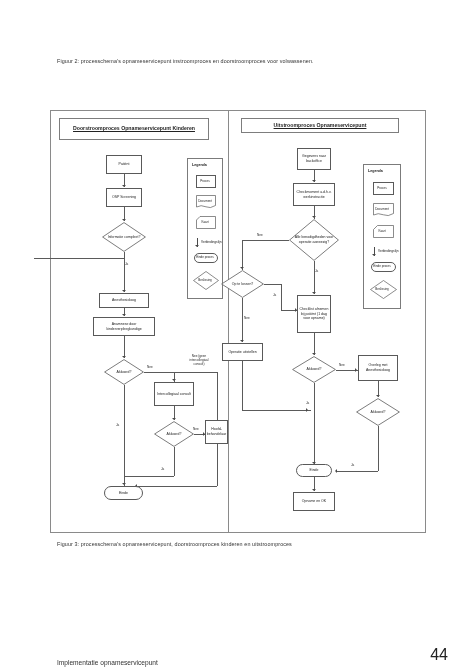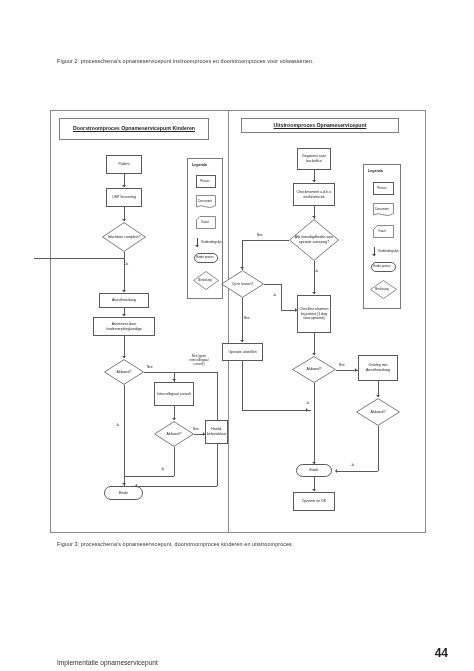--- a/index.html
+++ b/index.html
@@ -6,21 +6,21 @@
   body{font-family:"Liberation Sans",sans-serif;}
   .page{
     position:relative;width:474px;height:671px;background:#ffffff;margin:0;overflow:hidden;
   }
   .cap{
     position:absolute;font-size:5.4px;color:#333;letter-spacing:.1px;white-space:nowrap;
   }
   .cap-top{left:57px;top:58px;}
   .cap-bottom{left:57px;top:541px;}
   .footer-text{position:absolute;left:57px;top:659px;font-size:6.6px;color:#333;}
-  .page-num{position:absolute;right:26px;top:646px;font-size:12px;font-weight:bold;color:#222;}
+  .page-num{position:absolute;right:26px;top:646px;font-size:16px;font-weight:normal;color:#222;}
 
   
   .frame{position:absolute;border:1px solid #8a8a8a;background:#fff;}
   #frame-left{left:50px;top:110px;width:178px;height:421px;}
   #frame-right{left:228px;top:110px;width:196px;height:421px;}
 
   .title-box{
     position:absolute;border:1px solid #7d7d7d;background:#fff;
     display:flex;align-items:center;justify-content:center;text-align:center;
     font-size:5.2px;font-weight:bold;color:#222;text-decoration:underline;line-height:1.5;

